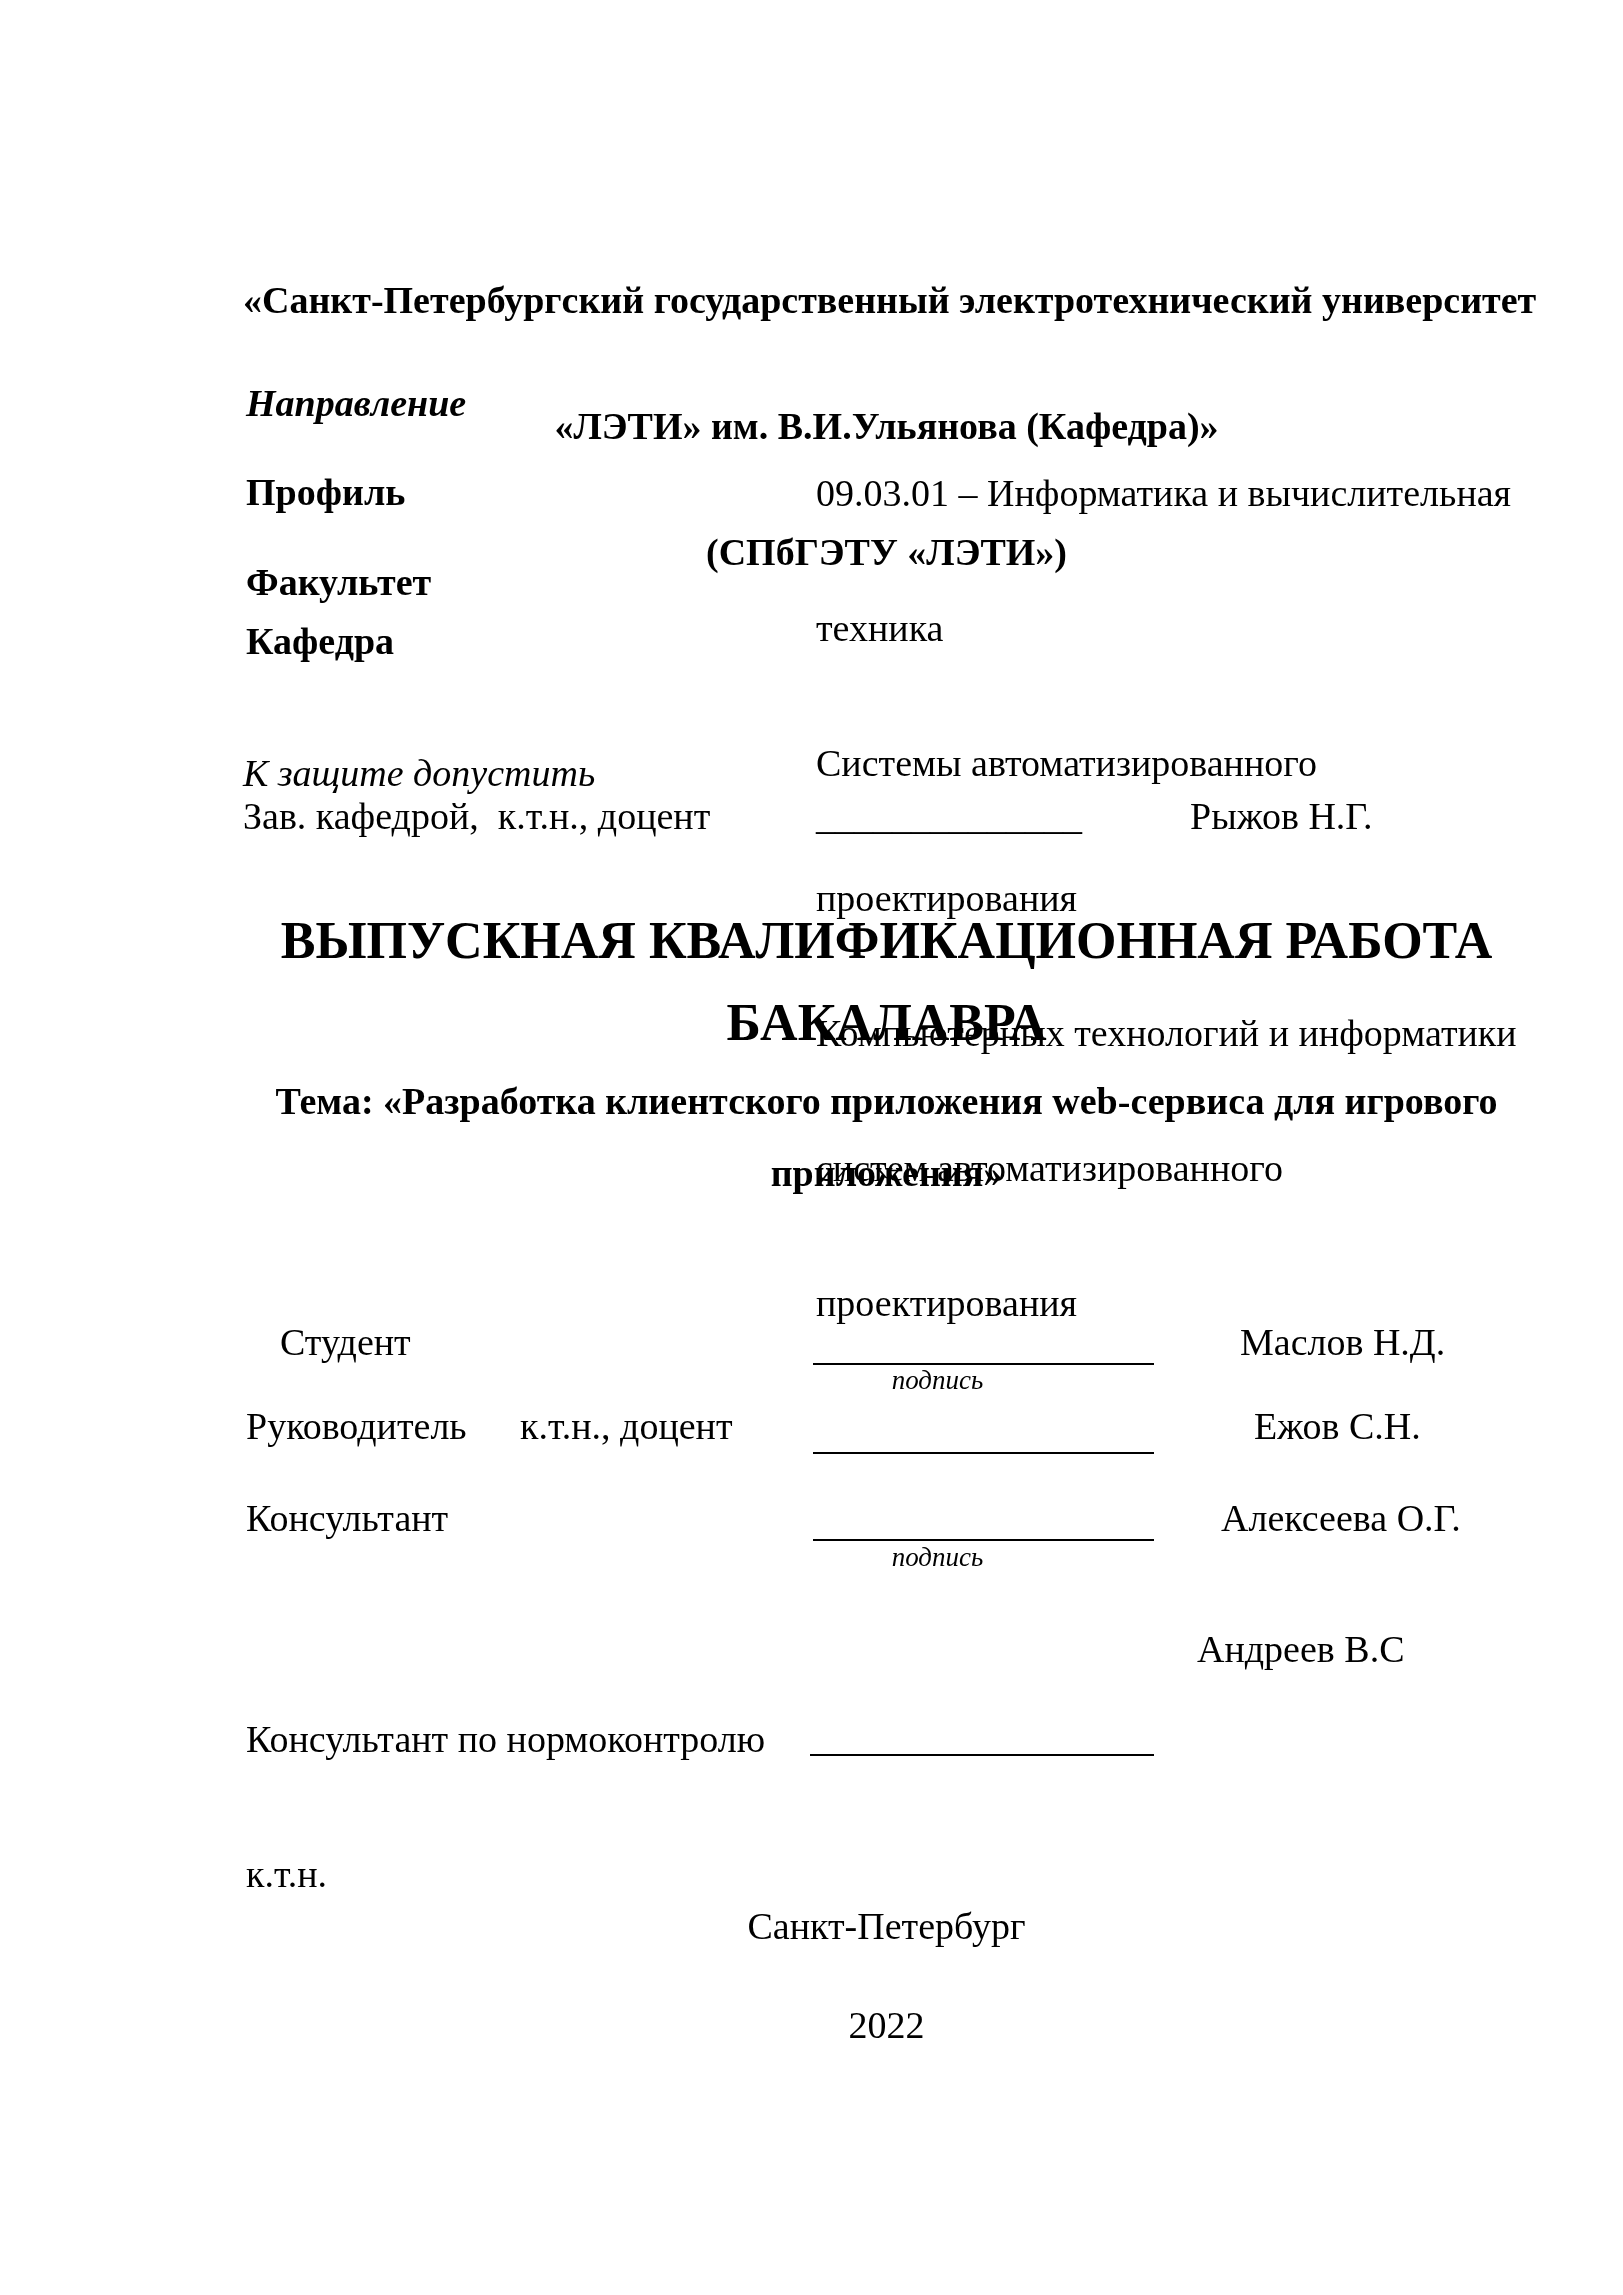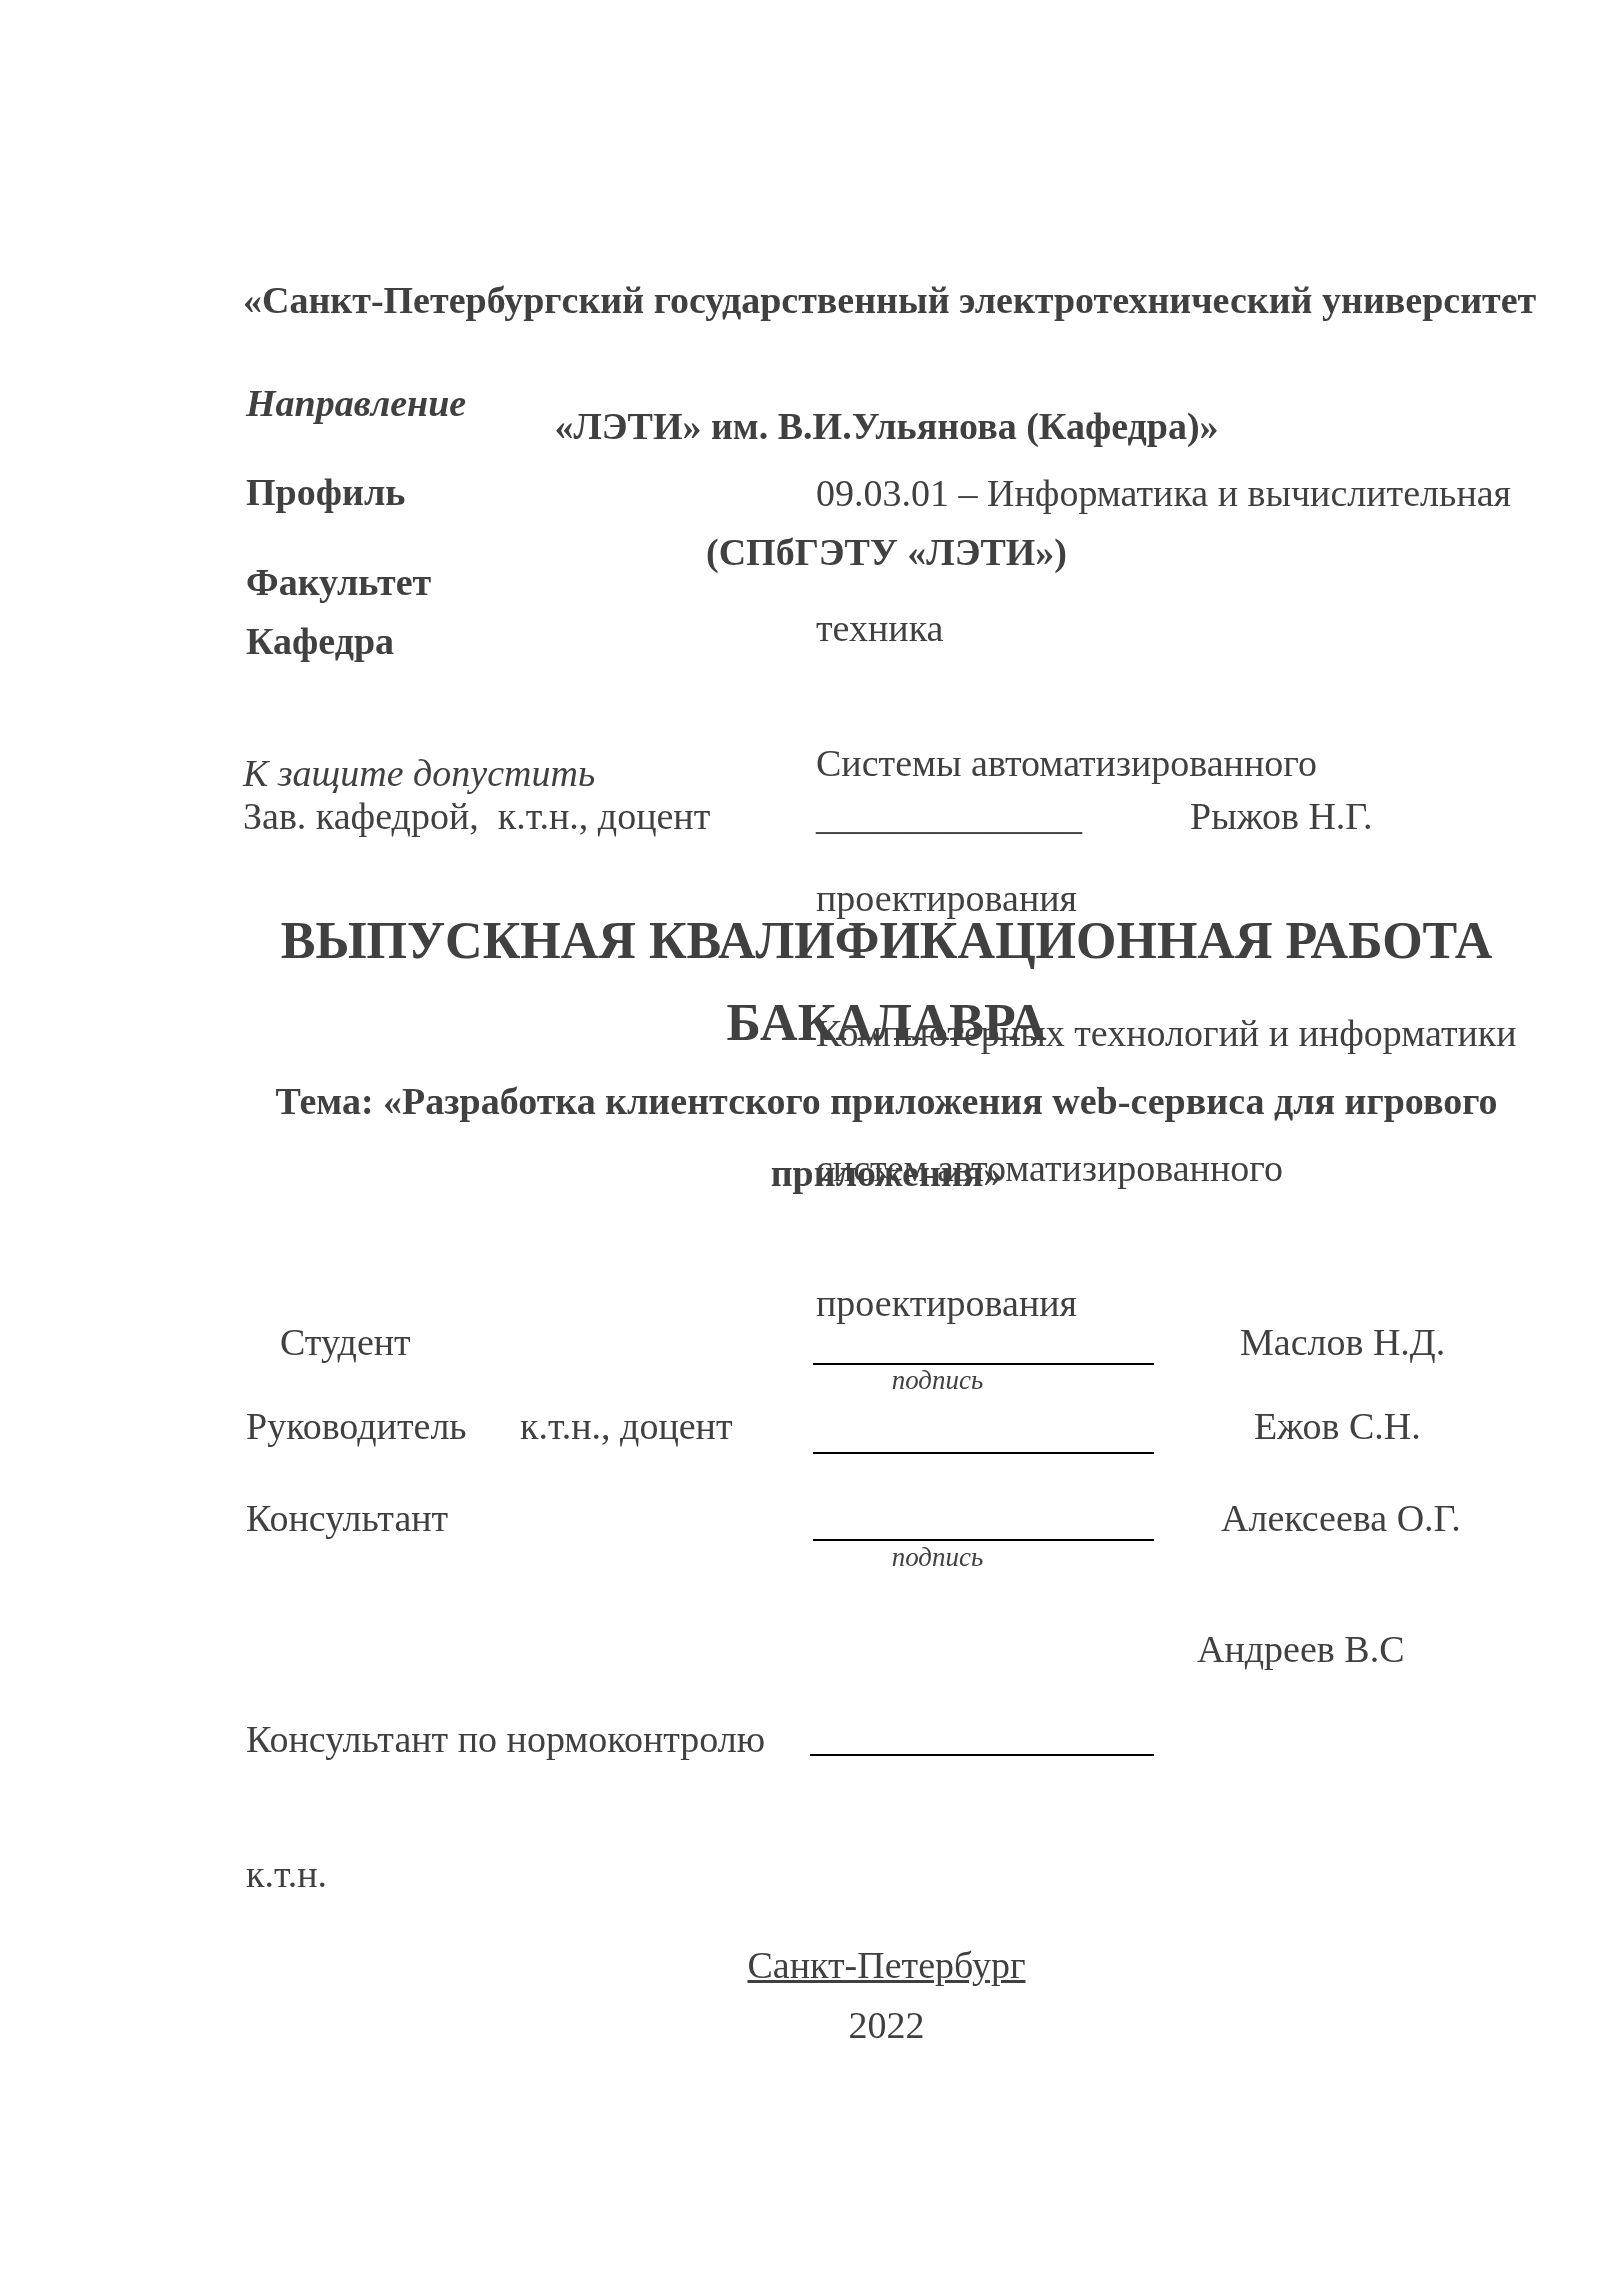--- a/index.html
+++ b/index.html
@@ -1,21 +1,21 @@
 <!DOCTYPE html>
 <html style="font-size:12.6px"><head>
 <meta charset="utf-8">
 <style>
   html, body { margin: 0; padding: 0; background: #ffffff; }
   .page {
     position: relative;
     width: 1598px;
     height: 2295px;
     background: #ffffff;
-    color: #404040;
+    color: #000000;
     font-family: "Liberation Serif", "DejaVu Serif", serif;
     font-size: 38px;
     line-height: 45px;
     overflow: hidden;
   }
   .abs { position: absolute; white-space: pre; }
   .b   { font-weight: bold; }
   .i   { font-style: italic; }
   .ctr { left: 243px; width: 1287px; text-align: center; }
   .hdr { line-height: 42px; }
@@ -90,17 +90,17 @@
   <div class="sigline" style="top:1539px;"></div>
   <div class="cap" style="top:1544px;">подпись</div>
 
   <div class="abs" style="left:246px; top:1627px;">
     <div>Консультант по нормоконтролю</div>
     <div>к.т.н.</div>
   </div>
   <div class="abs" style="left:1197px; top:1627px;">Андреев В.С</div>
   <div class="sigline" style="left:810px; width:344px; top:1754px;"></div>
 
-  <div class="abs ctr" style="top:1943px;text-decoration:underline;">Санкт-Петербург</div>
+  <div class="abs ctr" style="top:1904px;">Санкт-Петербург</div>
   <div class="abs ctr" style="top:2003px;">2022</div>
 
 </div>
 
 
 </body></html>

